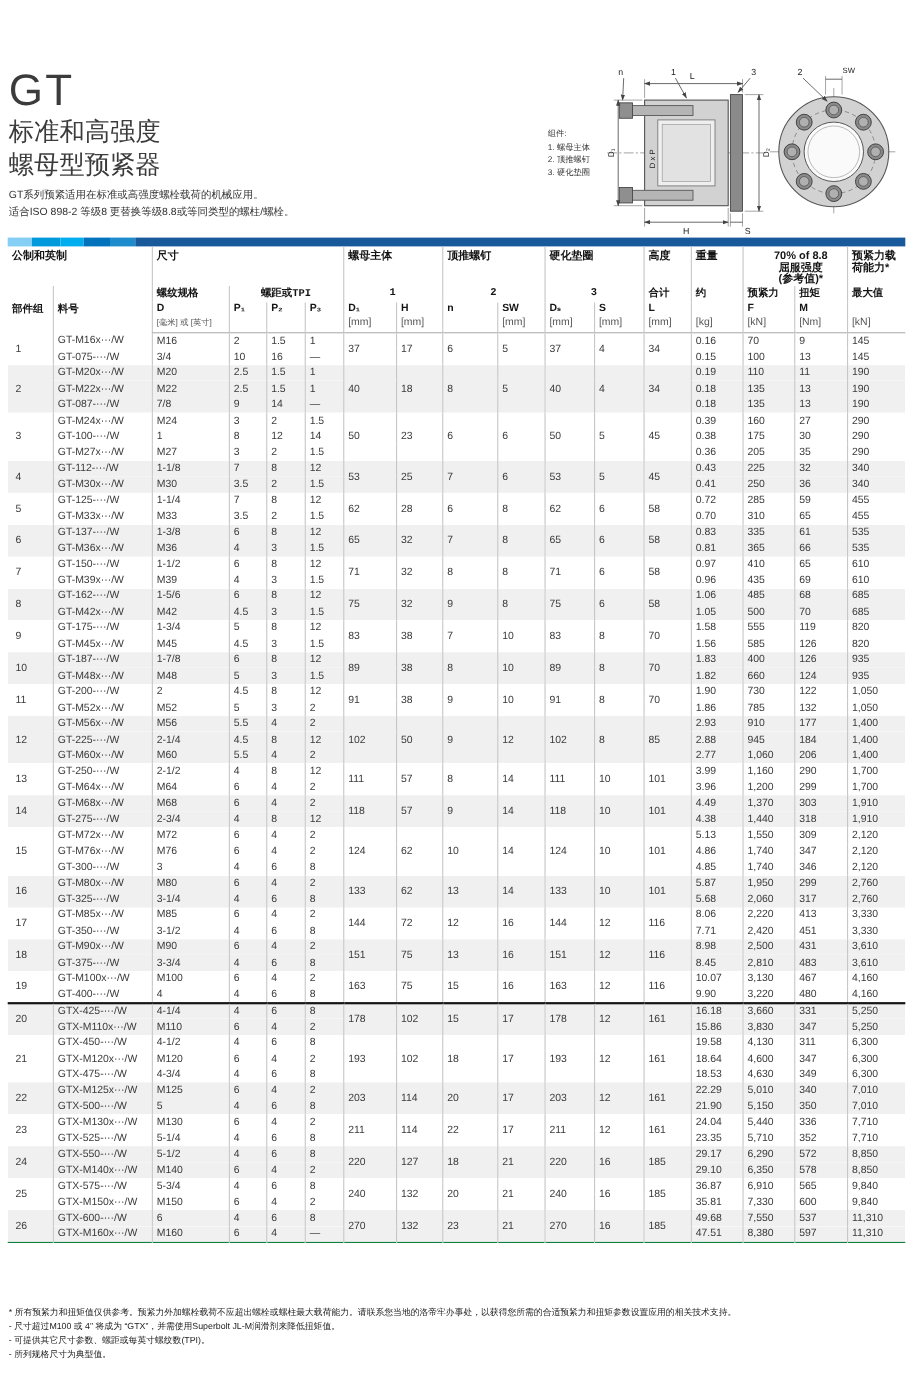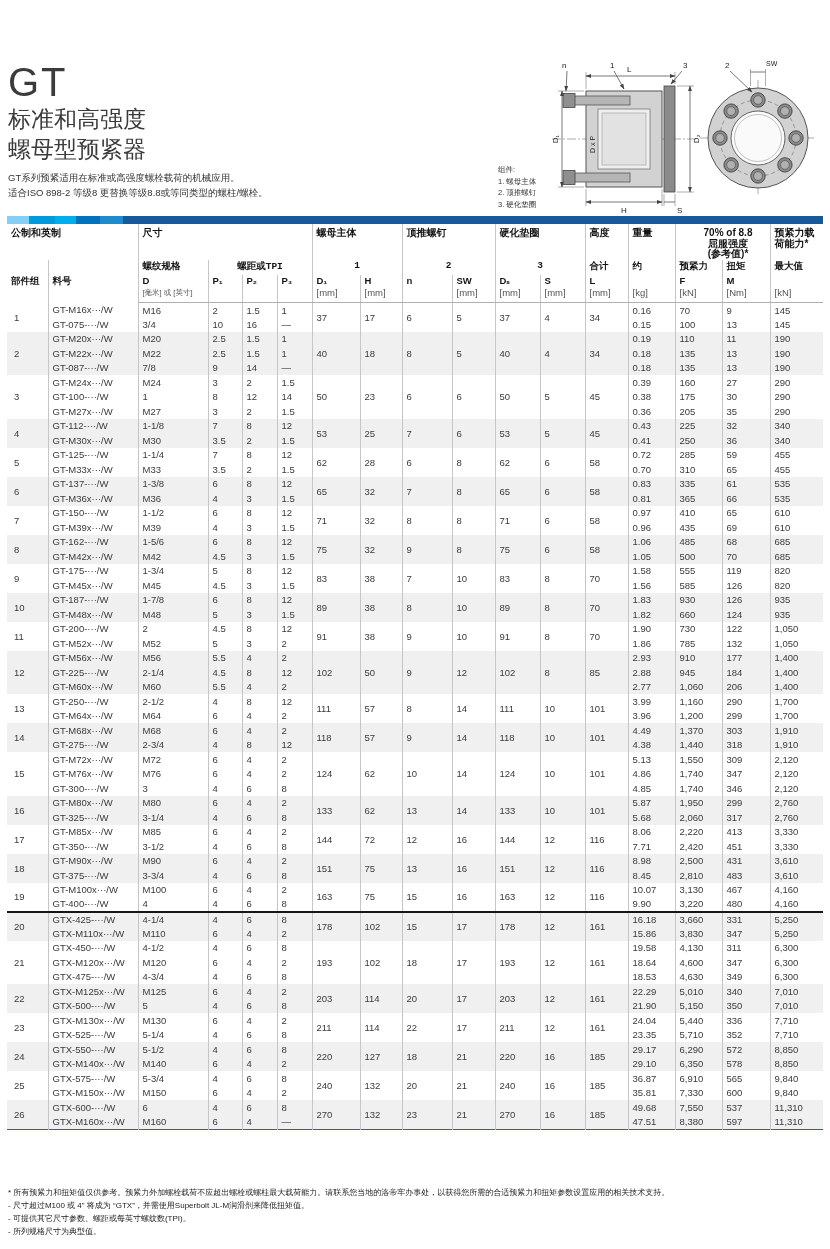--- a/index.html
+++ b/index.html
@@ -4,21 +4,21 @@
 <style>
   html,body{margin:0;padding:0;background:#fff;}
   .sheet{position:relative;width:830px;height:1249px;background:#ffffff;overflow:hidden;
          font-family:"Liberation Sans","DejaVu Sans",sans-serif;color:#3a3a3a;}
   
   .title-block{position:absolute;left:8px;top:60px;}
   .title-main{font-size:40px;line-height:44px;font-weight:400;letter-spacing:2px;color:#3b3b3b;}
   .title-sub{font-size:23px;line-height:30px;font-weight:400;color:#3b3b3b;}
   .title-desc{margin-top:7px;font-size:9.5px;line-height:14.5px;color:#333;}
   
-  .legend{position:absolute;left:498px;top:116px;font-size:7.5px;line-height:11.5px;color:#333;margin-top:48px;}
+  .legend{position:absolute;left:498px;top:116px;font-size:7.5px;line-height:11.5px;color:#333;}
   .drawing{position:absolute;left:486px;top:46px;}
   .drawing text{font-family:"Liberation Sans","DejaVu Sans",sans-serif;fill:#222;}
   
   .accent-bar{position:absolute;left:7px;top:216px;width:816px;height:8px;display:flex;}
   .accent-bar div{height:8px;}
   
   .tbl-wrap{position:absolute;left:7px;top:224px;width:816px;}
   table{border-collapse:collapse;table-layout:fixed;width:816px;border-bottom:1px solid #15803d;}
   th,td{padding:0 0 0 4px;text-align:left;font-weight:normal;overflow:hidden;white-space:nowrap;}
   .bl{border-left:1px solid #c6c6c6;}
@@ -613,21 +613,21 @@
             <td class="bl">8</td>
             <td class="bl">12</td>
             <td class="bl mid" rowspan="2">89</td>
             <td class="bl mid" rowspan="2">38</td>
             <td class="bl mid" rowspan="2">8</td>
             <td class="bl mid" rowspan="2">10</td>
             <td class="bl mid" rowspan="2">89</td>
             <td class="bl mid" rowspan="2">8</td>
             <td class="bl mid" rowspan="2">70</td>
             <td class="bl">1.83</td>
-            <td class="bl">930</td>
+            <td class="bl">400</td>
             <td class="bl">126</td>
             <td class="bl">935</td>
           </tr>
           <tr>
             <td class="bl">GT-M48x···/W</td>
             <td class="bl">M48</td>
             <td class="bl">5</td>
             <td class="bl">3</td>
             <td class="bl">1.5</td>
             <td class="bl">1.82</td>

